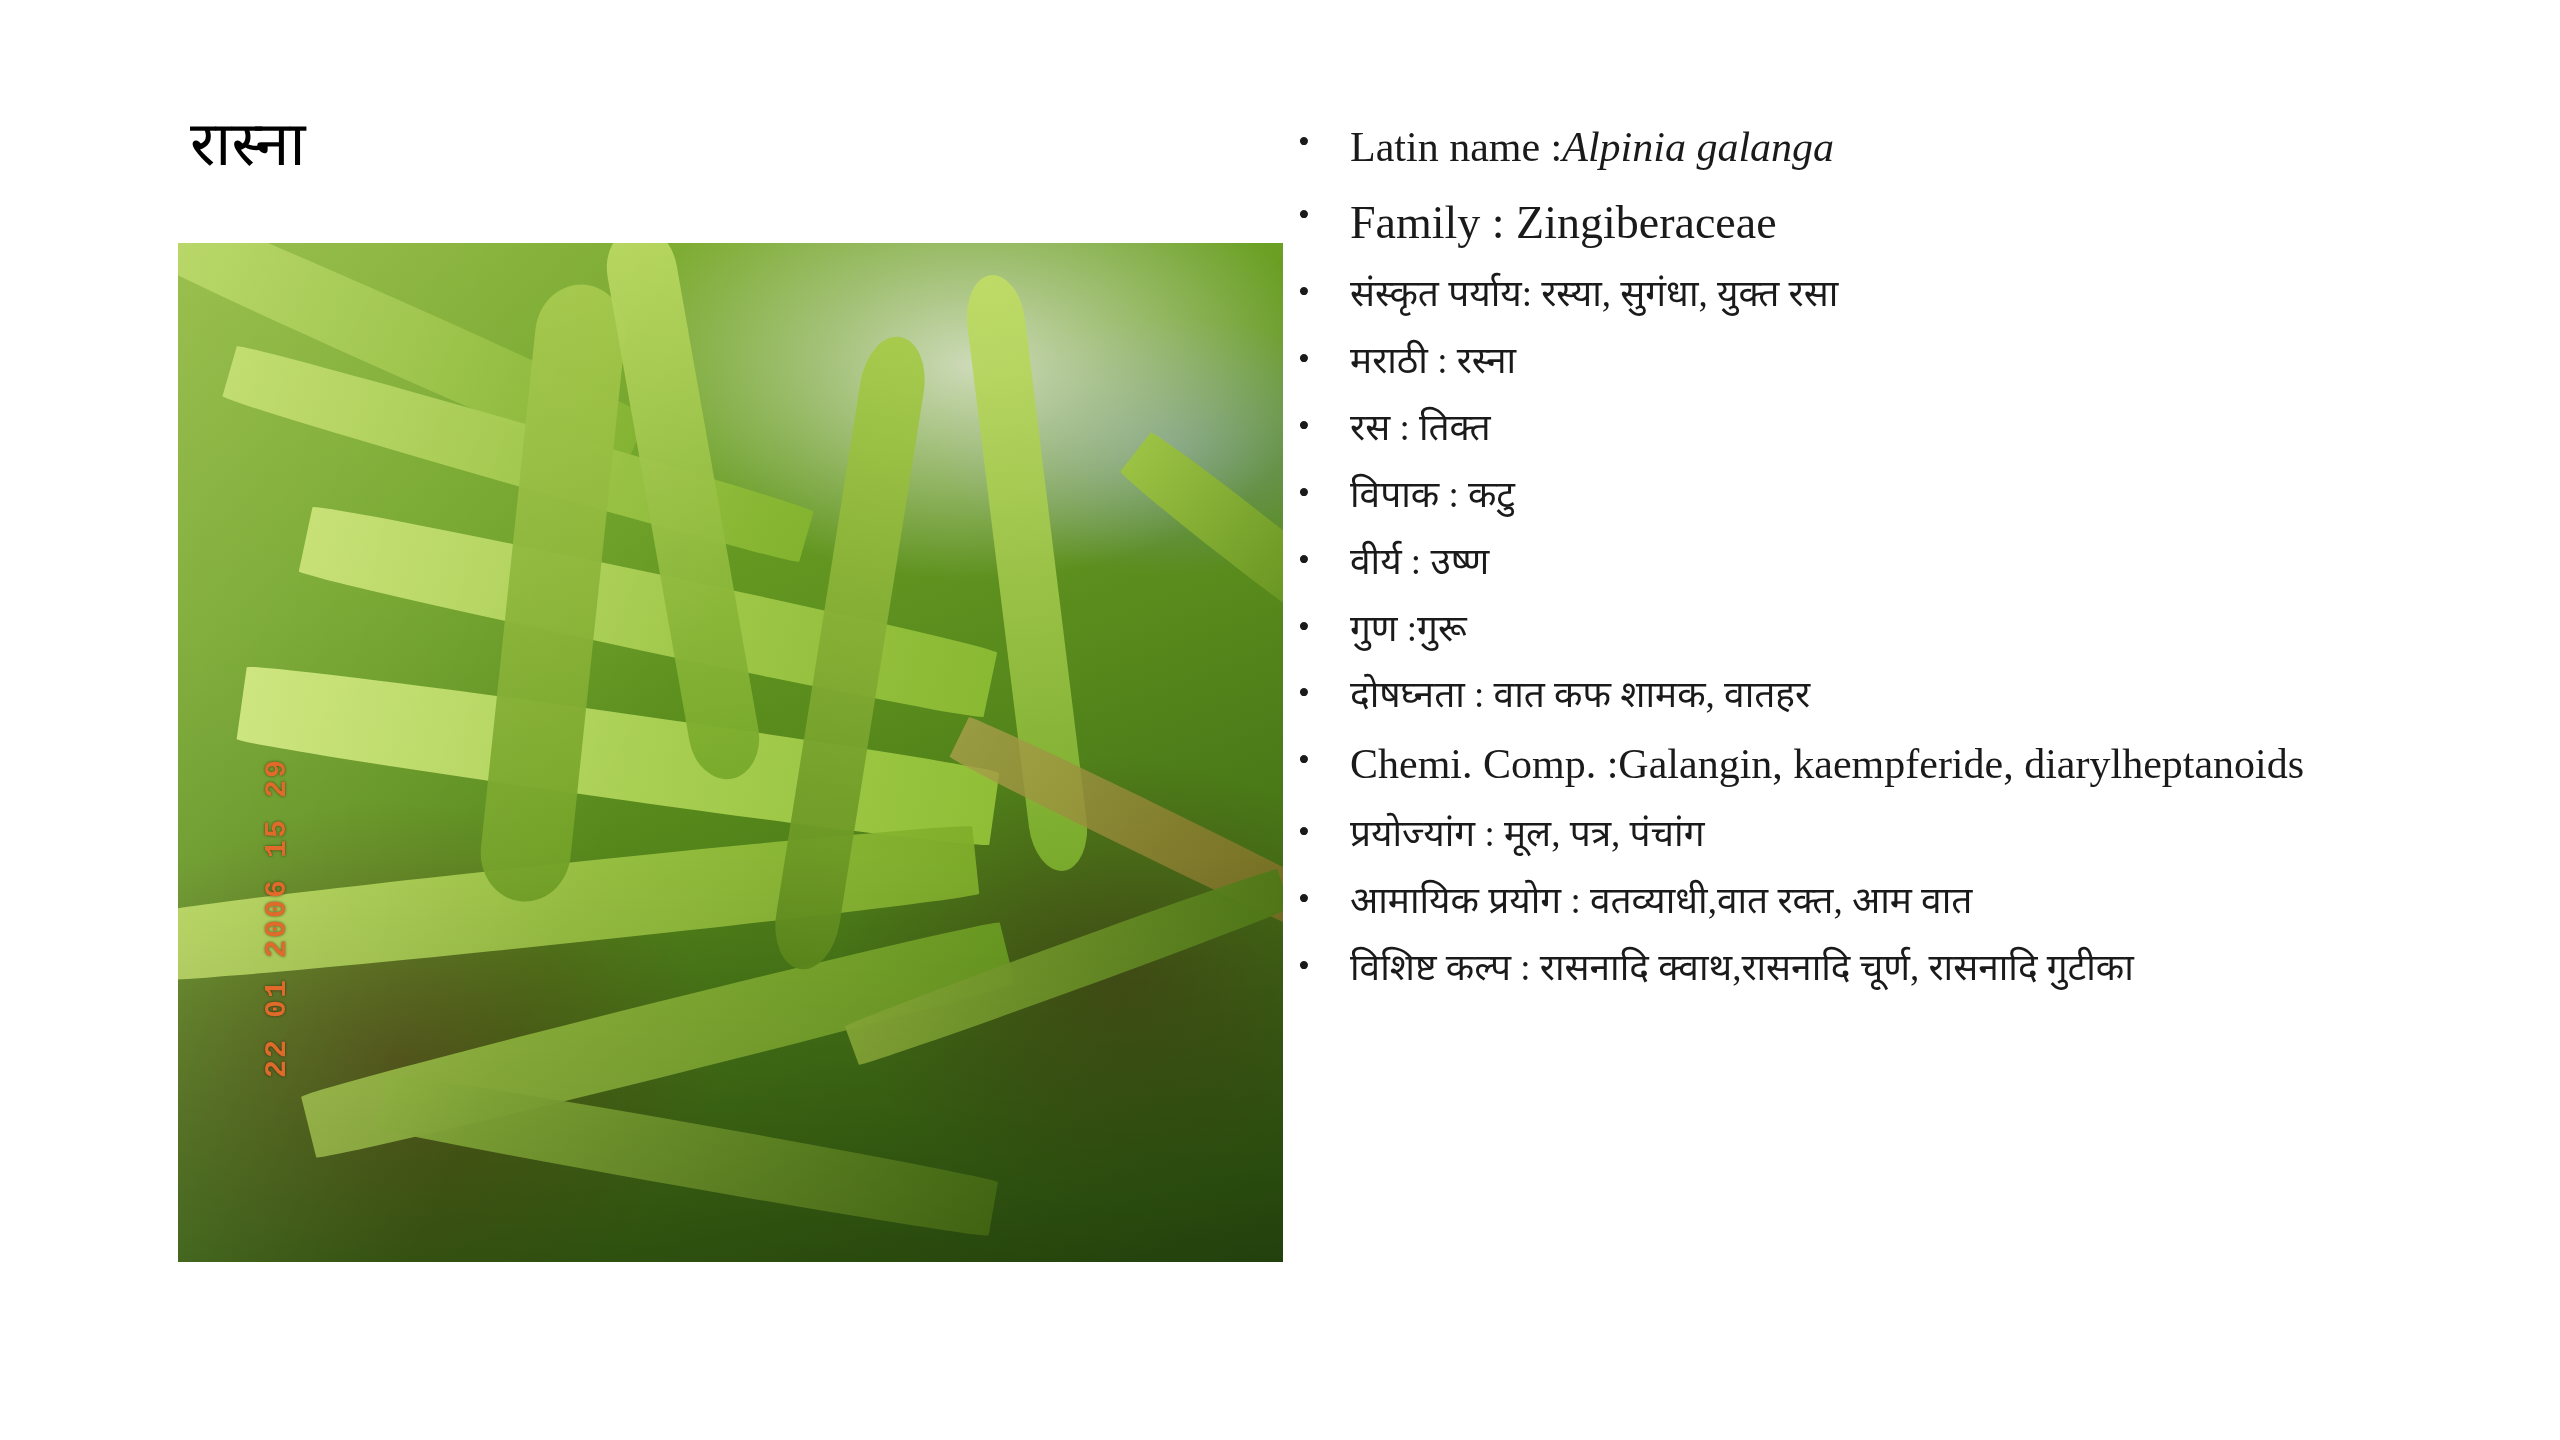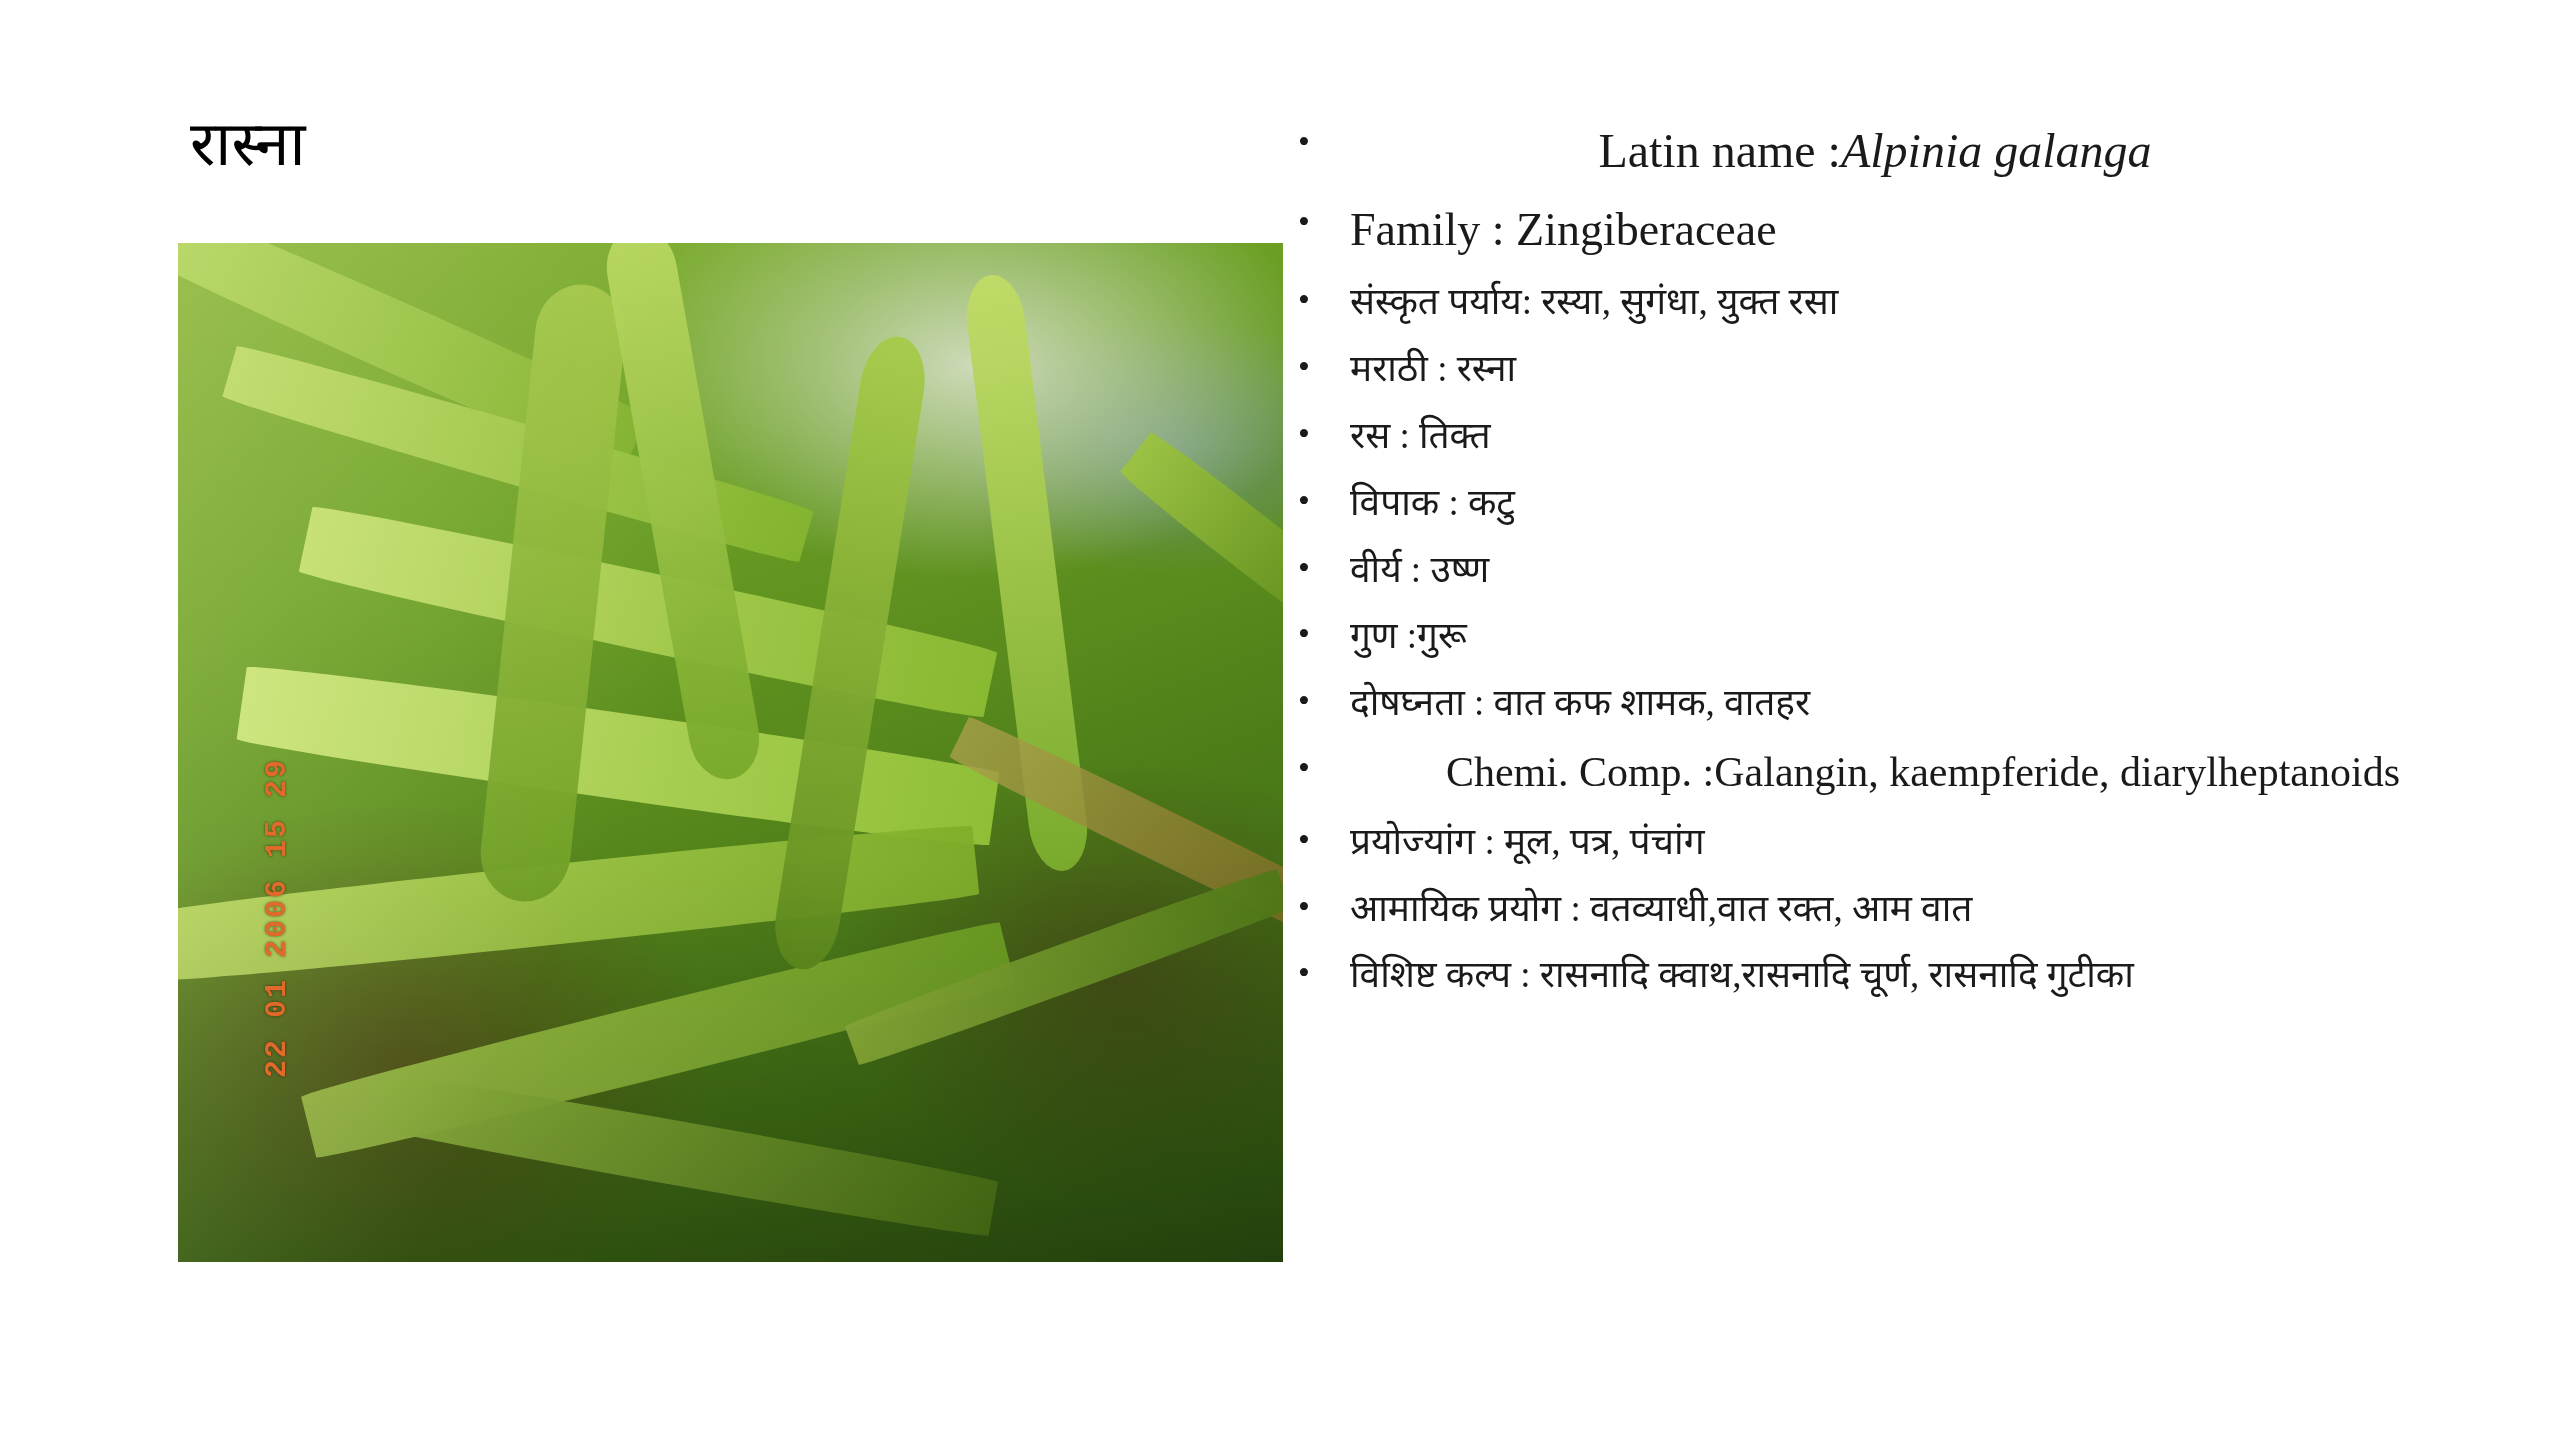--- a/index.html
+++ b/index.html
@@ -106,31 +106,29 @@
     font-size: 46px;
     line-height: 1.3;
   }
   .bullet.dev .txt {
     font-family: Liberation Serif, serif;
     font-size: 37px;
     line-height: 1.32;
   }
   .bullet.lat .txt {
     font-family: "Liberation Serif", serif;
-    font-size: 48px;
-    text-align: center;
+    font-size: 42px;
   }
   .bullet.lat .txt em {
     font-style: italic;
   }
   .bullet.chem .txt {
     font-family: "Liberation Serif", serif;
     font-size: 42px;
     line-height: 1.28;
-    text-align: right;
   }
 </style>
 </head>
 <body>
 
 <div class="slide">
 
   <div class="title">रास्ना</div>
 
   <div class="photo-frame">

